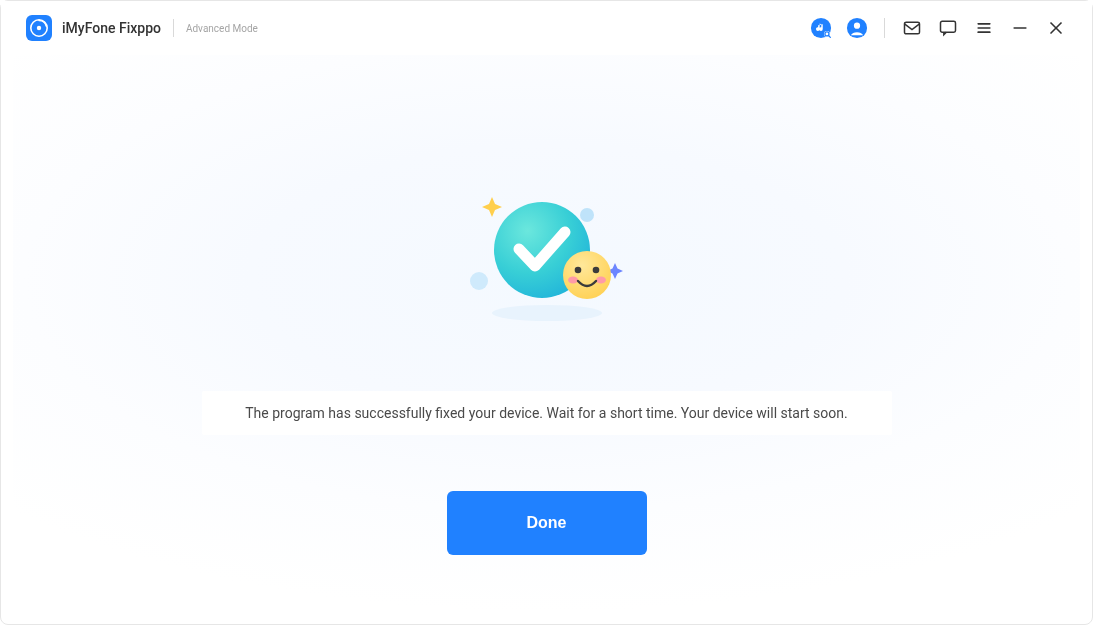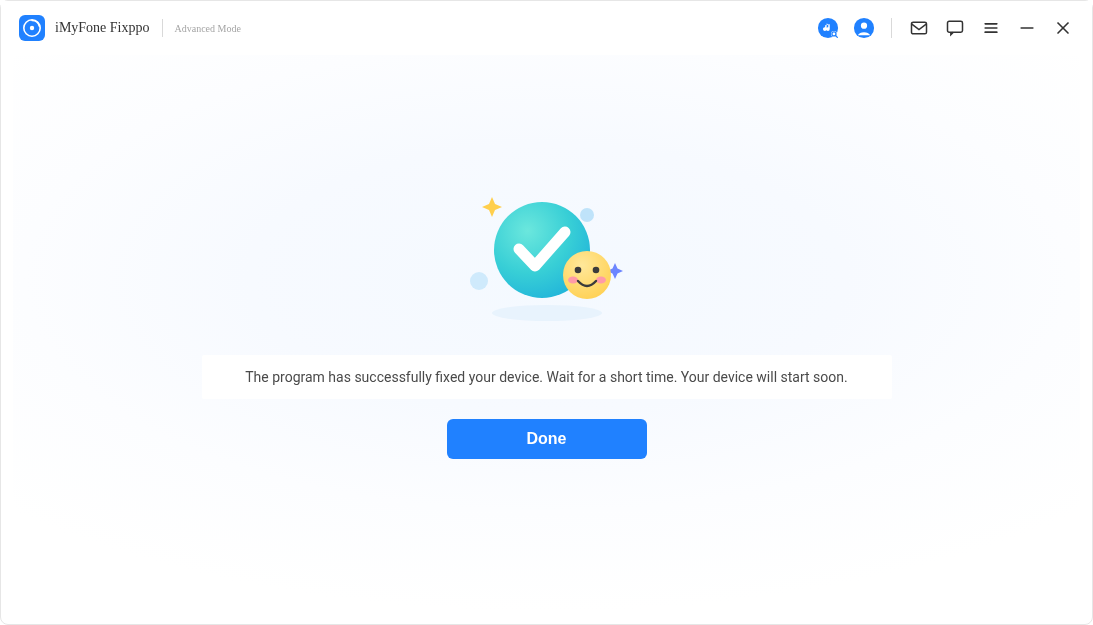--- a/index.html
+++ b/index.html
@@ -16,23 +16,22 @@
       border: 1px solid #e6e6e6;
       border-radius: 8px;
       display: flex;
       flex-direction: column;
       background: #fff;
     }
     .titlebar {
       height: 54px;
       display: flex;
       align-items: center;
-      padding: 0 18px;
-      background: #fff;
-      font-family: Liberation Serif, serif;
+      padding: 0 25px;
+      background: #fff;
     }
     .app-logo {
       width: 26px;
       height: 26px;
       margin-right: 10px;
     }
     .app-title {
       font-size: 14px;
       color: #333;
       font-weight: 500;
@@ -71,40 +70,41 @@
     .content {
       flex: 1;
       margin: 0 12px 12px 12px;
       border-radius: 6px;
       background: radial-gradient(ellipse 70% 60% at 50% 40%, #f4f9ff 0%, #f7faff 40%, #fcfdff 70%, #ffffff 100%);
       position: relative;
       display: flex;
       flex-direction: column;
       align-items: center;
       padding-top: 130px;
+      gap: 36px;
     }
     .illustration {
       width: 200px;
       height: 140px;
       position: relative;
       margin-bottom: 30px;
     }
     .message-box {
       background: #fff;
       min-width: 690px;
       padding: 14px 24px;
       text-align: center;
       font-size: 14px;
       color: #4a4a4a;
       border-radius: 2px;
     }
     .done-btn {
       margin-top: 20px;
       width: 200px;
-      height: 40px;
+      height: 64px;
       background: #2081ff;
       color: #fff;
       border: none;
       border-radius: 6px;
       font-size: 16px;
       font-weight: 600;
       cursor: pointer;
     }
   </style>
 </head>

